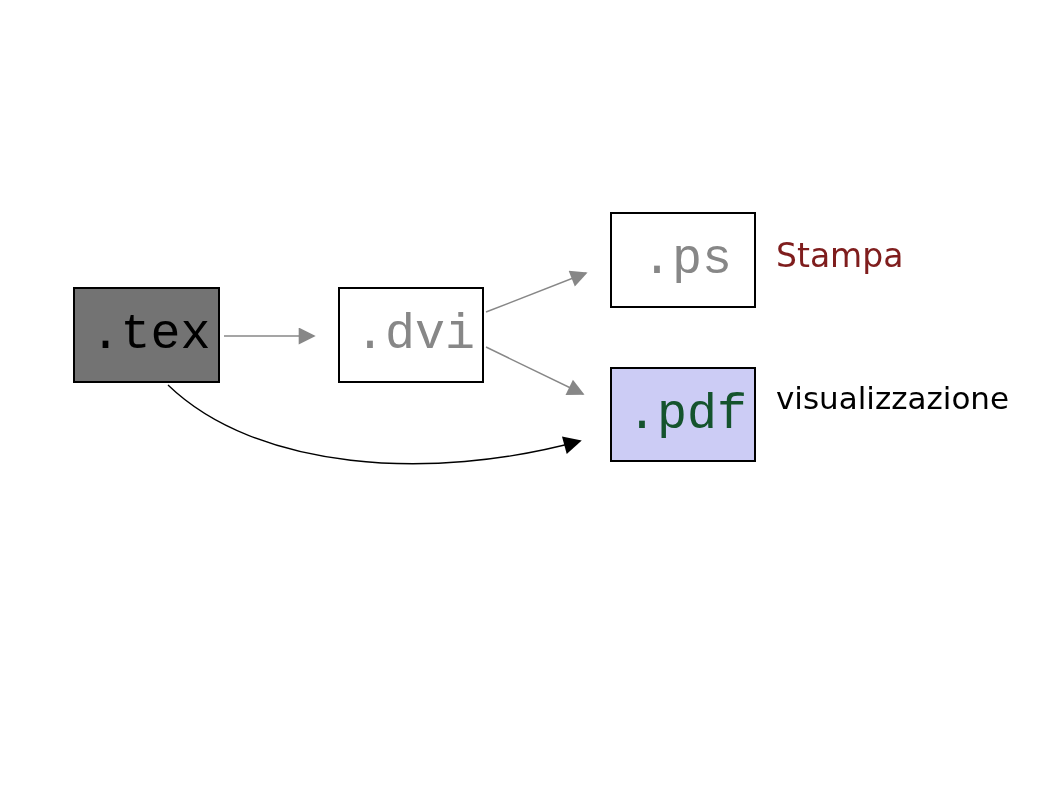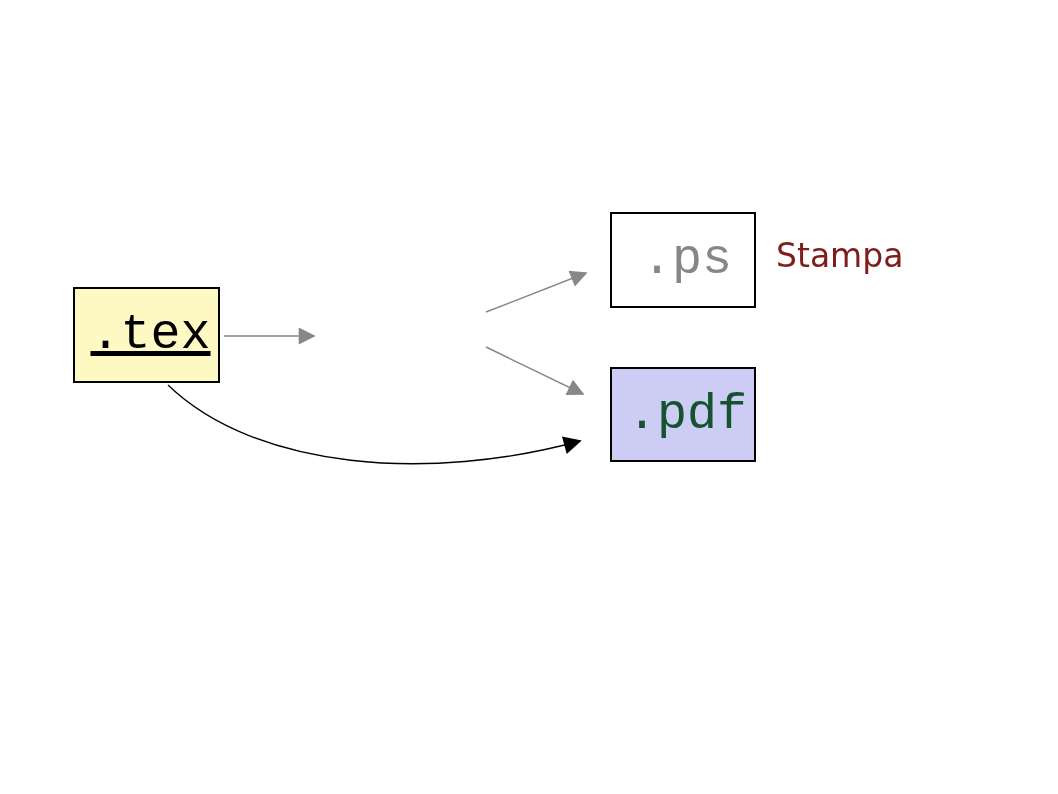--- a/index.html
+++ b/index.html
@@ -75,33 +75,37 @@
 
     <path d="M 224,336 L 314,336" stroke="#878787" stroke-width="1.4" fill="none" marker-end="url(#head-gray)"></path>
 
     <path d="M 486,312 L 586,273" stroke="#878787" stroke-width="1.4" fill="none" marker-end="url(#head-gray)"></path>
 
     <path d="M 486,347 L 583,394" stroke="#878787" stroke-width="1.4" fill="none" marker-end="url(#head-gray)"></path>
 
     <path d="M 168,385 C 256,470 430,482 580,441" stroke="#000000" stroke-width="1.3" fill="none" marker-end="url(#head-black)"></path>
   </svg>
 
-  <div class="node node-tex" style="background: #fef9c3; color: rgb(0, 0, 0); text-decoration: underline;">
+  <div class="node node-tex" style="background: #737373; color: rgb(0, 0, 0);">
     <span>.tex</span>
   </div>
 
+  <div class="node node-dvi" style="background: rgb(255, 255, 255); color: rgb(135, 135, 135);">
+    <span>.dvi</span>
+  </div>
 
   <div class="node node-ps" style="background: rgb(255, 255, 255); color: rgb(135, 135, 135);">
     <span>.ps</span>
   </div>
 
   <div class="node node-pdf" style="background: rgb(204, 204, 245); color: #14532d;">
     <span>.pdf</span>
   </div>
 
   <div class="annotation ann-ps">
     <span>Stampa</span>
   </div>
 
   <div class="annotation ann-pdf">
+    <div>visualizzazione</div>
   </div>
 
 </div>
 
 </body></html>

